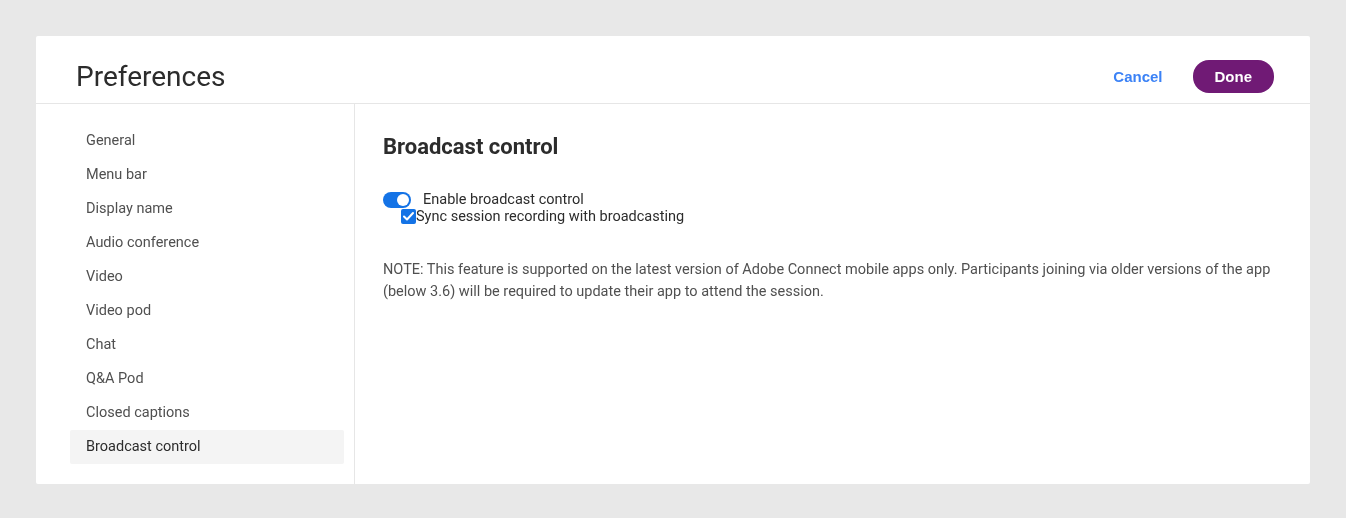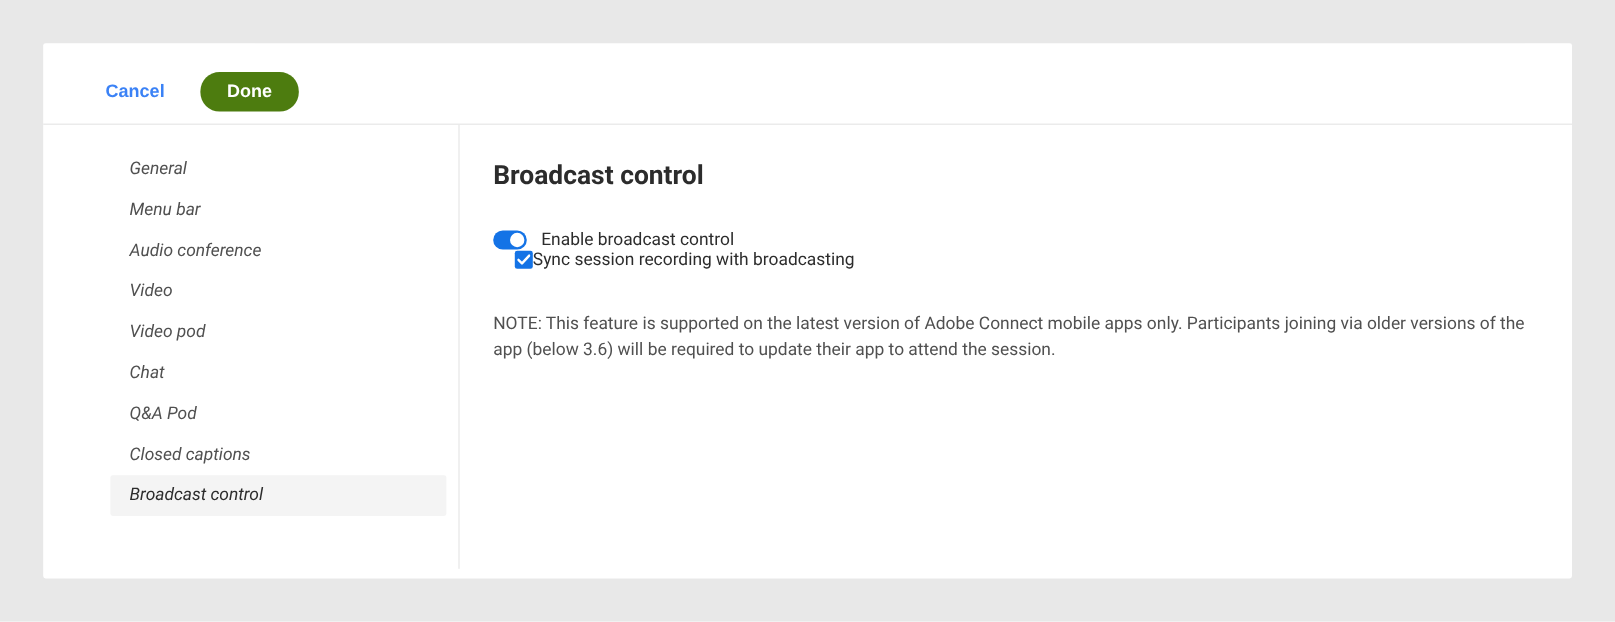--- a/index.html
+++ b/index.html
@@ -36,38 +36,37 @@
     .cancel-btn {
       background: none;
       border: none;
       color: #3b82f6;
       font-size: 15px;
       font-weight: 600;
       cursor: pointer;
       padding: 8px 12px;
     }
     .done-btn {
-      background: #4d7c0f;
+      background: #701a75;
       border: none;
       color: #fff;
       font-size: 15px;
       font-weight: 700;
       cursor: pointer;
       padding: 8px 22px;
       border-radius: 16px;
     }
     .body {
       display: flex;
     }
     .sidebar {
-      width: 347px;
-      padding: 20px 10px 20px 56px;
+      width: 319px;
+      padding: 20px 10px 20px 34px;
       border-right: 1px solid #e6e6e6;
       min-height: 370px;
-      font-style: italic;
     }
     .sidebar-item {
       font-size: 14.5px;
       color: #505050;
       padding: 8px 16px;
       cursor: pointer;
       border-radius: 2px;
       margin-bottom: 0px;
       line-height: 18px;
     }
@@ -136,29 +135,31 @@
       font-size: 14.5px;
       color: #505050;
       line-height: 1.5;
     }
   </style>
 </head>
 <body>
 
 <div class="dialog">
   <div class="header">
+    <h1 class="title">Preferences</h1>
     <div class="actions">
       <button class="cancel-btn">Cancel</button>
       <button class="done-btn">Done</button>
     </div>
   </div>
   <div class="body">
     <div class="sidebar">
       <div class="sidebar-item">General</div>
       <div class="sidebar-item">Menu bar</div>
+      <div class="sidebar-item">Display name</div>
       <div class="sidebar-item">Audio conference</div>
       <div class="sidebar-item">Video</div>
       <div class="sidebar-item">Video pod</div>
       <div class="sidebar-item">Chat</div>
       <div class="sidebar-item">Q&amp;A Pod</div>
       <div class="sidebar-item">Closed captions</div>
       <div class="sidebar-item selected">Broadcast control</div>
     </div>
     <div class="main">
       <h2 class="section-title">Broadcast control</h2>

